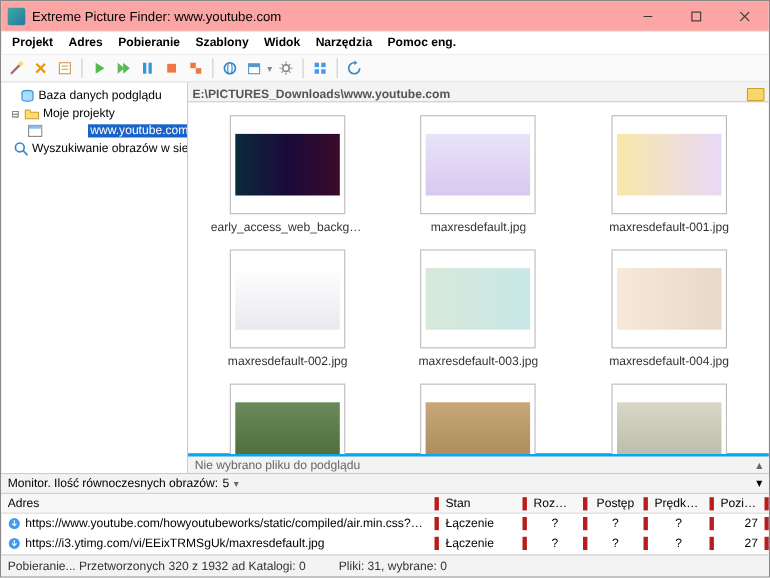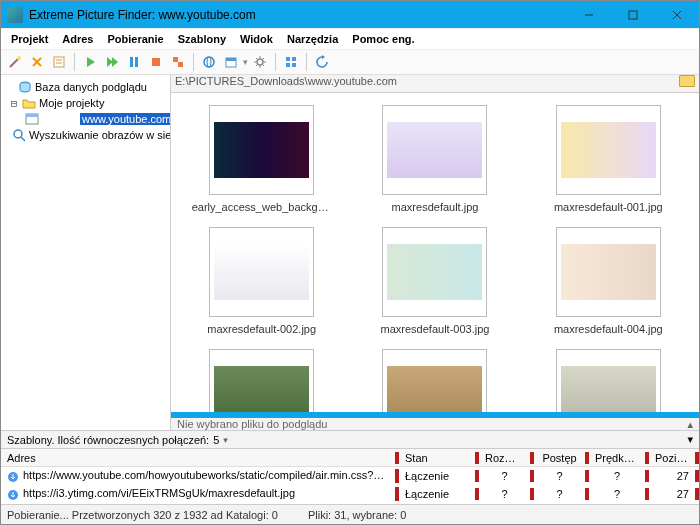--- a/index.html
+++ b/index.html
@@ -1,42 +1,42 @@
 <!DOCTYPE html>
 <html><head>
 <meta charset="utf-8">
 <style>
 * { margin: 0; padding: 0; box-sizing: border-box; font-family: "Segoe UI", Tahoma, sans-serif; font-size: 11px; }
 body { background: #fff; width: 700px; height: 525px; overflow: hidden; border: 1px solid #888; display: flex; flex-direction: column; }
-.titlebar { height: 28px; background: #0ea5e9; display: flex; align-items: center; padding-left: 6px; border-bottom: 1px solid #eee; }
+.titlebar { height: 28px; background: #fca5a5; display: flex; align-items: center; padding-left: 6px; border-bottom: 1px solid #eee; }
 .titlebar .icon { width: 16px; height: 16px; background: linear-gradient(135deg,#4a9,#27a); border-radius: 2px; margin-right: 6px; }
 .titlebar .title { flex: 1; font-size: 12px; }
 .winbtns { display: flex; }
 .winbtn { width: 44px; height: 28px; display: flex; align-items: center; justify-content: center; color: #333; }
 .menubar { height: 20px; display: flex; align-items: center; padding: 0 4px; gap: 2px; }
 .menubar span { padding: 2px 6px; font-weight: bold; }
 .toolbar { height: 26px; display: flex; align-items: center; padding: 2px 4px; gap: 2px; border-top: 1px solid #eee; border-bottom: 1px solid #ddd; background: #fafafa; }
 .tbtn { width: 20px; height: 20px; display: flex; align-items: center; justify-content: center; border-radius: 2px; }
 .tsep { width: 1px; height: 18px; background: #ccc; margin: 0 3px; }
 .main { flex: 1; display: flex; min-height: 0; }
 .treepane { width: 170px; border-right: 1px solid #ccc; padding: 4px 2px; overflow: hidden; }
 .tnode { display: flex; align-items: center; padding: 1px 2px; white-space: nowrap; gap: 3px; }
 .tnode .exp { width: 10px; text-align: center; color: #666; font-family: monospace; }
 .tnode .ticon { width: 14px; height: 14px; display: inline-block; }
 .tnode.sel .lbl { background: #1a64c8; color: #fff; padding: 0 2px; margin-left: 38px; }
 .cnt { color: #888; margin-left: 18px; }
 .rightpane { flex: 1; display: flex; flex-direction: column; min-width: 0; }
-.pathbar { height: 18px; background: #f3f3f3; border-bottom: 1px solid #ccc; display: flex; align-items: flex-start; padding: 0 4px; font-weight: normal; color: #555; }
+.pathbar { height: 18px; background: #f3f3f3; border-bottom: 1px solid #ccc; display: flex; align-items: flex-end; padding: 0 4px; font-weight: bold; color: #555; }
 .pathbar .folder { margin-left: auto; width: 16px; height: 12px; background: #f9d66b; border: 1px solid #c9a227; border-radius: 1px; }
 .thumbs { flex: 1; overflow-y: auto; overflow-x: hidden; padding: 12px 8px; display: grid; grid-template-columns: repeat(3, 1fr); gap: 14px 8px; align-content: start; }
 .thumb { display: flex; flex-direction: column; align-items: center; gap: 6px; }
 .thumb .frame { width: 105px; height: 90px; background: #fff; border: 1px solid #bbb; display: flex; align-items: center; justify-content: center; }
 .thumb .img { width: 95px; height: 56px; background: #ddd; }
 .thumb .cap { font-size: 11px; color: #333; max-width: 140px; overflow: hidden; text-overflow: ellipsis; white-space: nowrap; text-align: center; }
-.previewbar { height: 18px; border-top: 6px solid #0ea5e9; background: #f3f3f3; display: flex; align-items: center; padding: 0 6px; color: #666; }
+.previewbar { height: 18px; border-top: 3px solid #0ea5e9; background: #f3f3f3; display: flex; align-items: center; padding: 0 6px; color: #666; }
 .previewbar .chev { margin-left: auto; color: #666; }
 .monitorhdr { height: 18px; border-top: 1px solid #ccc; background: #f3f3f3; display: flex; align-items: center; padding: 0 6px; gap: 4px; }
 .monitorhdr .chev { margin-left: auto; }
 .monitortbl { height: 56px; border-top: 1px solid #ccc; overflow: hidden; }
 .mhead, .mrow { display: flex; align-items: center; height: 18px; }
 .mhead { background: #f7f7f7; border-bottom: 1px solid #ddd; }
 .mhead > div, .mrow > div { padding: 0 6px; border-right: 4px solid #b91c1c; overflow: hidden; text-overflow: ellipsis; white-space: nowrap; }
 .col-addr { flex: 1; } .col-stan { width: 80px; } .col-roz { width: 55px; text-align: center; } .col-post { width: 55px; text-align: center; } .col-pred { width: 60px; text-align: center; } .col-poz { width: 50px; text-align: right; }
 .mrow .dl { width: 12px; height: 12px; display: inline-block; margin-right: 4px; vertical-align: middle; }
 .statusbar { height: 20px; border-top: 1px solid #ccc; background: #f3f3f3; display: flex; align-items: center; padding: 0 6px; gap: 30px; color: #333; }
@@ -269,21 +269,21 @@
         </div>
       </div>
     <div class="previewbar">
       <span>Nie wybrano pliku do podglądu</span>
       <span class="chev">▴</span>
     </div>
   </div>
 </div>
 
 <div class="monitorhdr">
-  <span>Szablony. Ilość równoczesnych połączeń:</span>
+  <span>Monitor. Ilość równoczesnych obrazów:</span>
   <span>5</span>
   <span style="font-size:9px;color:#666">▾</span>
   <span class="chev">▾</span>
 </div>
 
 <div class="monitortbl">
   <div class="mhead">
     <div class="col-addr">Adres</div>
     <div class="col-stan">Stan</div>
     <div class="col-roz">Rozmiar</div>

